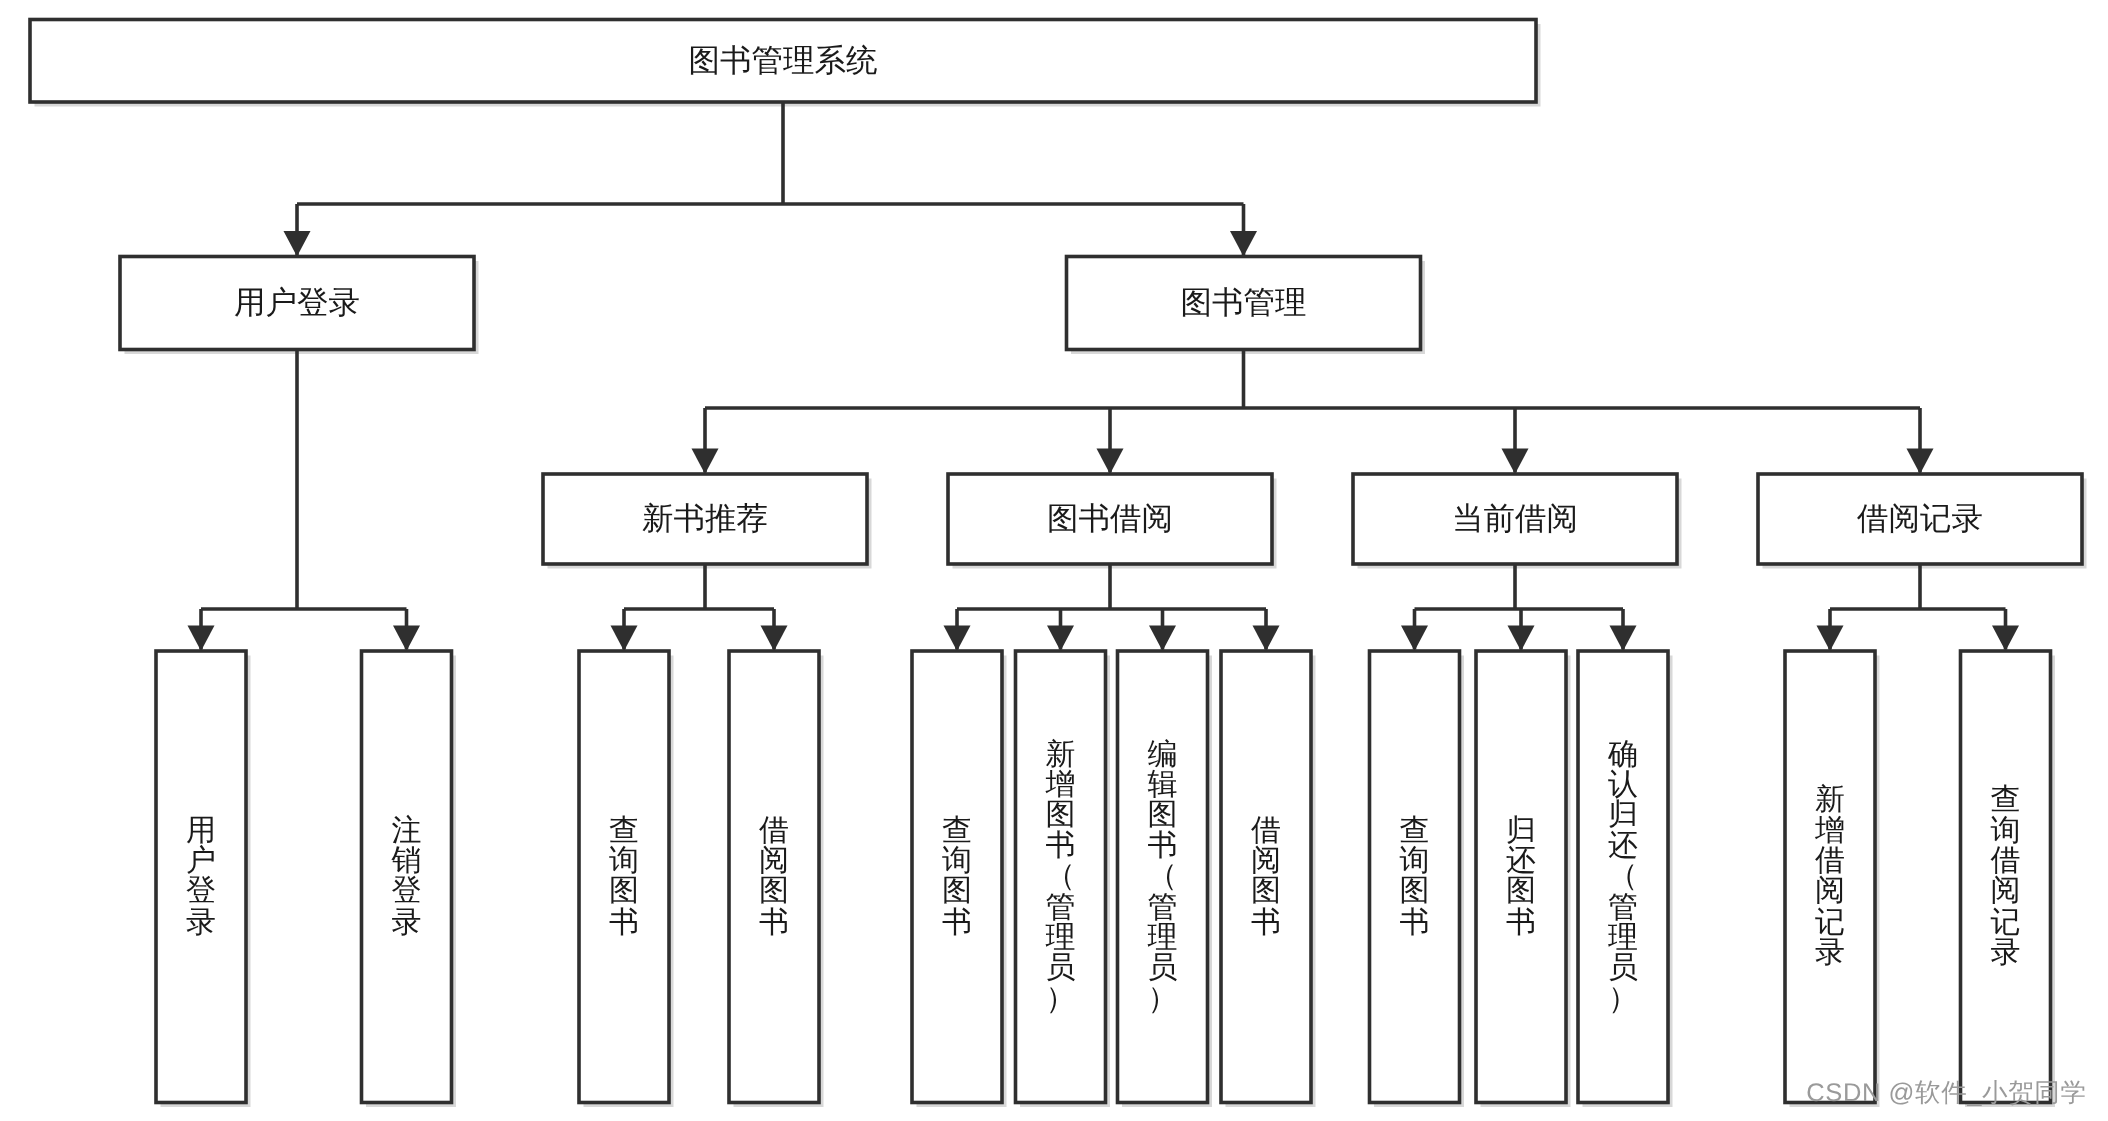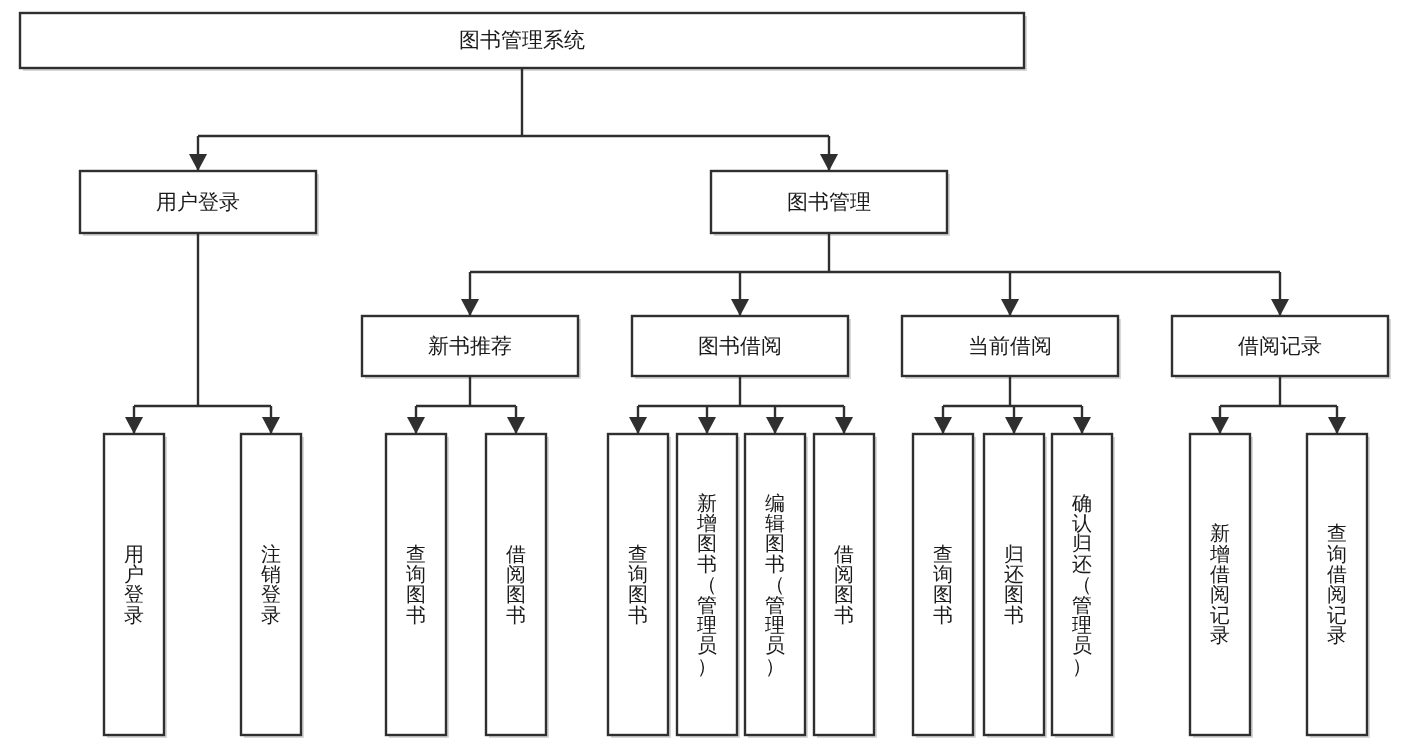--- a/index.html
+++ b/index.html
@@ -285,13 +285,14 @@
       <div class="node-label-v" style="left: 1307px; width: 60px; top: 523.3px;">
         <span>查</span>
         <span>询</span>
         <span>借</span>
         <span>阅</span>
         <span>记</span>
         <span>录</span>
       </div>
     </div>
 
+  <div class="watermark">CSDN @软件_小贺同学</div>
 </div>
 
 </body></html>

